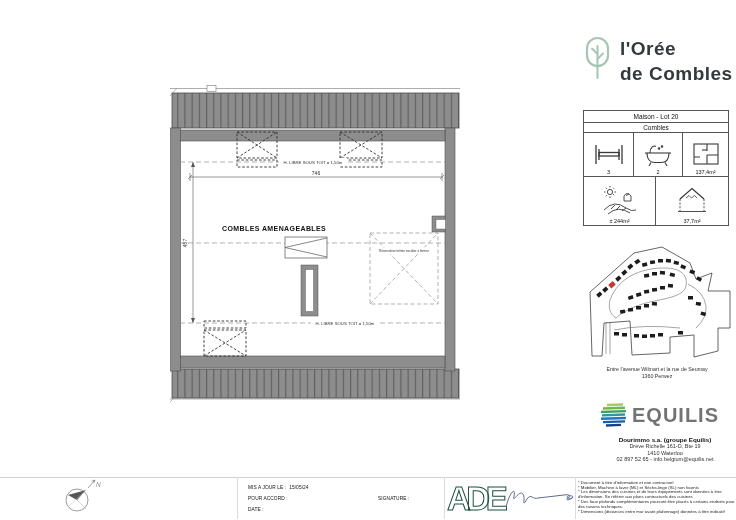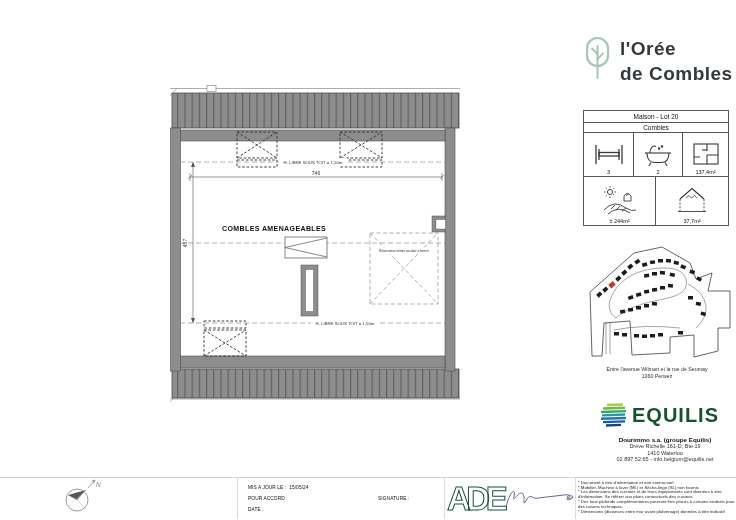--- a/index.html
+++ b/index.html
@@ -18,21 +18,21 @@
   .ip-row{display:flex;}
   .ip-cell{position:relative;border-right:1px solid #555;box-sizing:border-box;
            display:flex;align-items:center;justify-content:center;}
   .ip-cell:last-child{border-right:none;}
   .ip-row1 .ip-cell{height:44px;border-bottom:1px solid #555;}
   .ip-row2 .ip-cell{height:48px;}
   .ip-val{position:absolute;left:0;bottom:1px;width:100%;height:6px;}
   .ip-val .t2{font-size:11px;line-height:12px;text-align:center;color:#111;}
   
   .equilis-row{left:601px;top:402px;display:flex;align-items:center;gap:5px;}
-  .equilis-word{font-size:20px;font-weight:800;color:#14532d;letter-spacing:1px;}
+  .equilis-word{font-size:20px;font-weight:800;color:#737373;letter-spacing:1px;}
   .dev-addr{left:586px;top:436px;width:158px;text-align:center;}
   .dev-addr .t2{text-align:center;}
   .dev-l1{font-size:12.5px;line-height:14px;font-weight:700;color:#111;}
   .dev-l{font-size:11px;line-height:13px;color:#333;}
   
   .map-caption{left:581px;top:366px;width:152px;}
   .map-caption .t2{text-align:center;font-size:10.5px;line-height:12.5px;color:#333;}
   
   .disclaimers{left:578px;top:480px;width:157px;}
   .disclaimers .t2{font-size:8.6px;line-height:9.6px;color:#222;}

